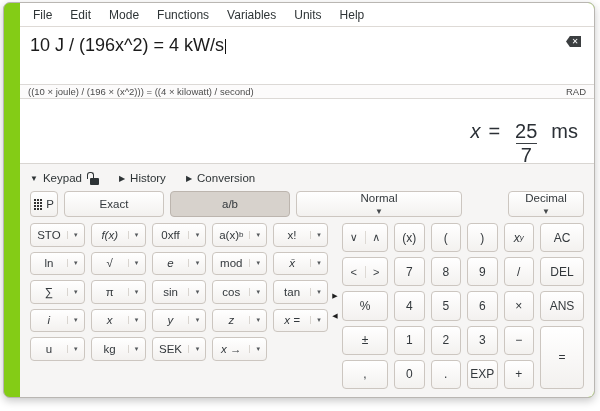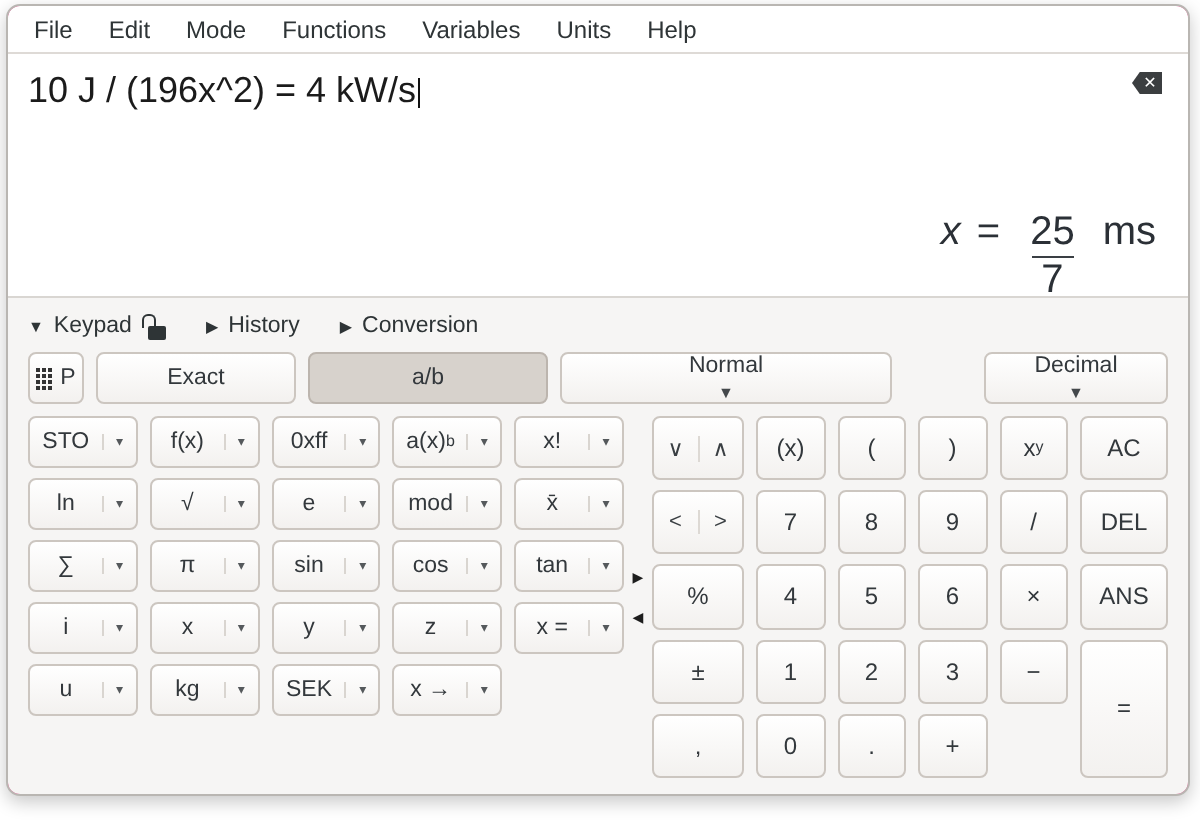--- a/index.html
+++ b/index.html
@@ -1,21 +1,21 @@
 <!DOCTYPE html>
 <html><head>
 <meta charset="utf-8">
 <style>
   * { margin:0; padding:0; box-sizing:border-box; }
   html,body { width:600px; height:411px; background:#fff; font-family:"Liberation Sans", sans-serif; }
   .window {
     position:absolute; left:3px; top:2px; width:592px; height:396px;
-    background:#be185d; border:1px solid #b9b6b2; border-radius:7px;
+    background:#84cc16; border:1px solid #b9b6b2; border-radius:7px;
     box-shadow:0 3px 9px rgba(0,0,0,.22);
-    display:flex; flex-direction:column; overflow:hidden;
+    display:flex; flex-direction:column; overflow:hidden;padding-left:16px;
   }
   
   .menubar { height:24px; flex:none; display:flex; align-items:center; padding:0 4px; border-bottom:1px solid #dedad6; background:#fff; }
   .menu-item { font-size:12px; color:#2e3436; padding:3px 9px; border-radius:3px; cursor:default; }
   
   .input-area { height:57px; flex:none; position:relative; background:#fff; }
   .expr { position:absolute; left:10px; top:8px; font-size:18px; color:#1b1b1b; white-space:pre; }
   .cursor { display:inline-block; width:1px; height:15px; background:#111; vertical-align:-3px; margin-left:1px; }
   .clear-btn { position:absolute; right:13px; top:9px; width:15px; height:11px; background:#3b3e40;
     clip-path:polygon(0 50%, 26% 0, 100% 0, 100% 100%, 26% 100%); display:flex; align-items:center; justify-content:center; }
@@ -60,21 +60,21 @@
   .skey .main { flex:1; display:flex; align-items:center; justify-content:center; font-size:11.5px; }
   .skey .drop { width:17px; border-left:1px solid #d9d5d0; display:flex; align-items:center; justify-content:center; font-size:7px; color:#55595c; }
   .gutter { width:14px; display:flex; flex-direction:column; align-items:center; justify-content:center; gap:12px; }
   .gutter span { font-size:7px; color:#1d1d1d; }
   .right-grid { flex:1; display:grid; grid-template-columns:46px repeat(4,1fr) 44px; grid-template-rows:repeat(5,1fr); gap:5px 6px; }
   .key { font-size:12px; }
   .splitnav { display:flex; padding:0; overflow:hidden; }
   .splitnav .half { flex:1; display:flex; align-items:center; justify-content:center; font-size:11px; color:#3a3f43; }
   .splitnav .half + .half { border-left:1px solid #ddd9d4; }
   .tall { grid-column:6; grid-row:4 / span 2; }
-  .it { }
+  .it { font-style:italic; }
   sup { font-size:8px; line-height:0; vertical-align:6px; }
 </style>
 </head>
 <body>
 
 <div class="window">
 
   <div class="menubar">
     <span class="menu-item">File</span>
     <span class="menu-item">Edit</span>
@@ -85,20 +85,24 @@
     <span class="menu-item">Help</span>
   </div>
 
   <div class="input-area">
     <div class="expr"><span>10 J / (196x^2) = 4 kW/s</span><span class="cursor"></span></div>
     <div class="clear-btn">
         <span>✕</span>
       </div>
   </div>
 
+  <div class="statusbar">
+    <span>((10 × joule) / (196 × (x^2))) = ((4 × kilowatt) / second)</span>
+    <span>RAD</span>
+  </div>
 
   <div class="result-area">
     <span class="var">x</span>
     <span class="eq">=</span>
     <span class="frac">
       <span class="num">25</span>
       <span class="den">7</span>
     </span>
     <span>ms</span>
   </div>
@@ -286,18 +290,19 @@
         <div class="btn key">±</div>
         <div class="btn key">1</div>
         <div class="btn key">2</div>
         <div class="btn key">3</div>
         <div class="btn key">−</div>
         <div class="btn key tall">=</div>
 
         <div class="btn key">,</div>
         <div class="btn key">0</div>
         <div class="btn key">.</div>
+        <div class="btn key">EXP</div>
         <div class="btn key">+</div>
       </div>
 
     </div>
   </div>
 </div>
 
 </body></html>

